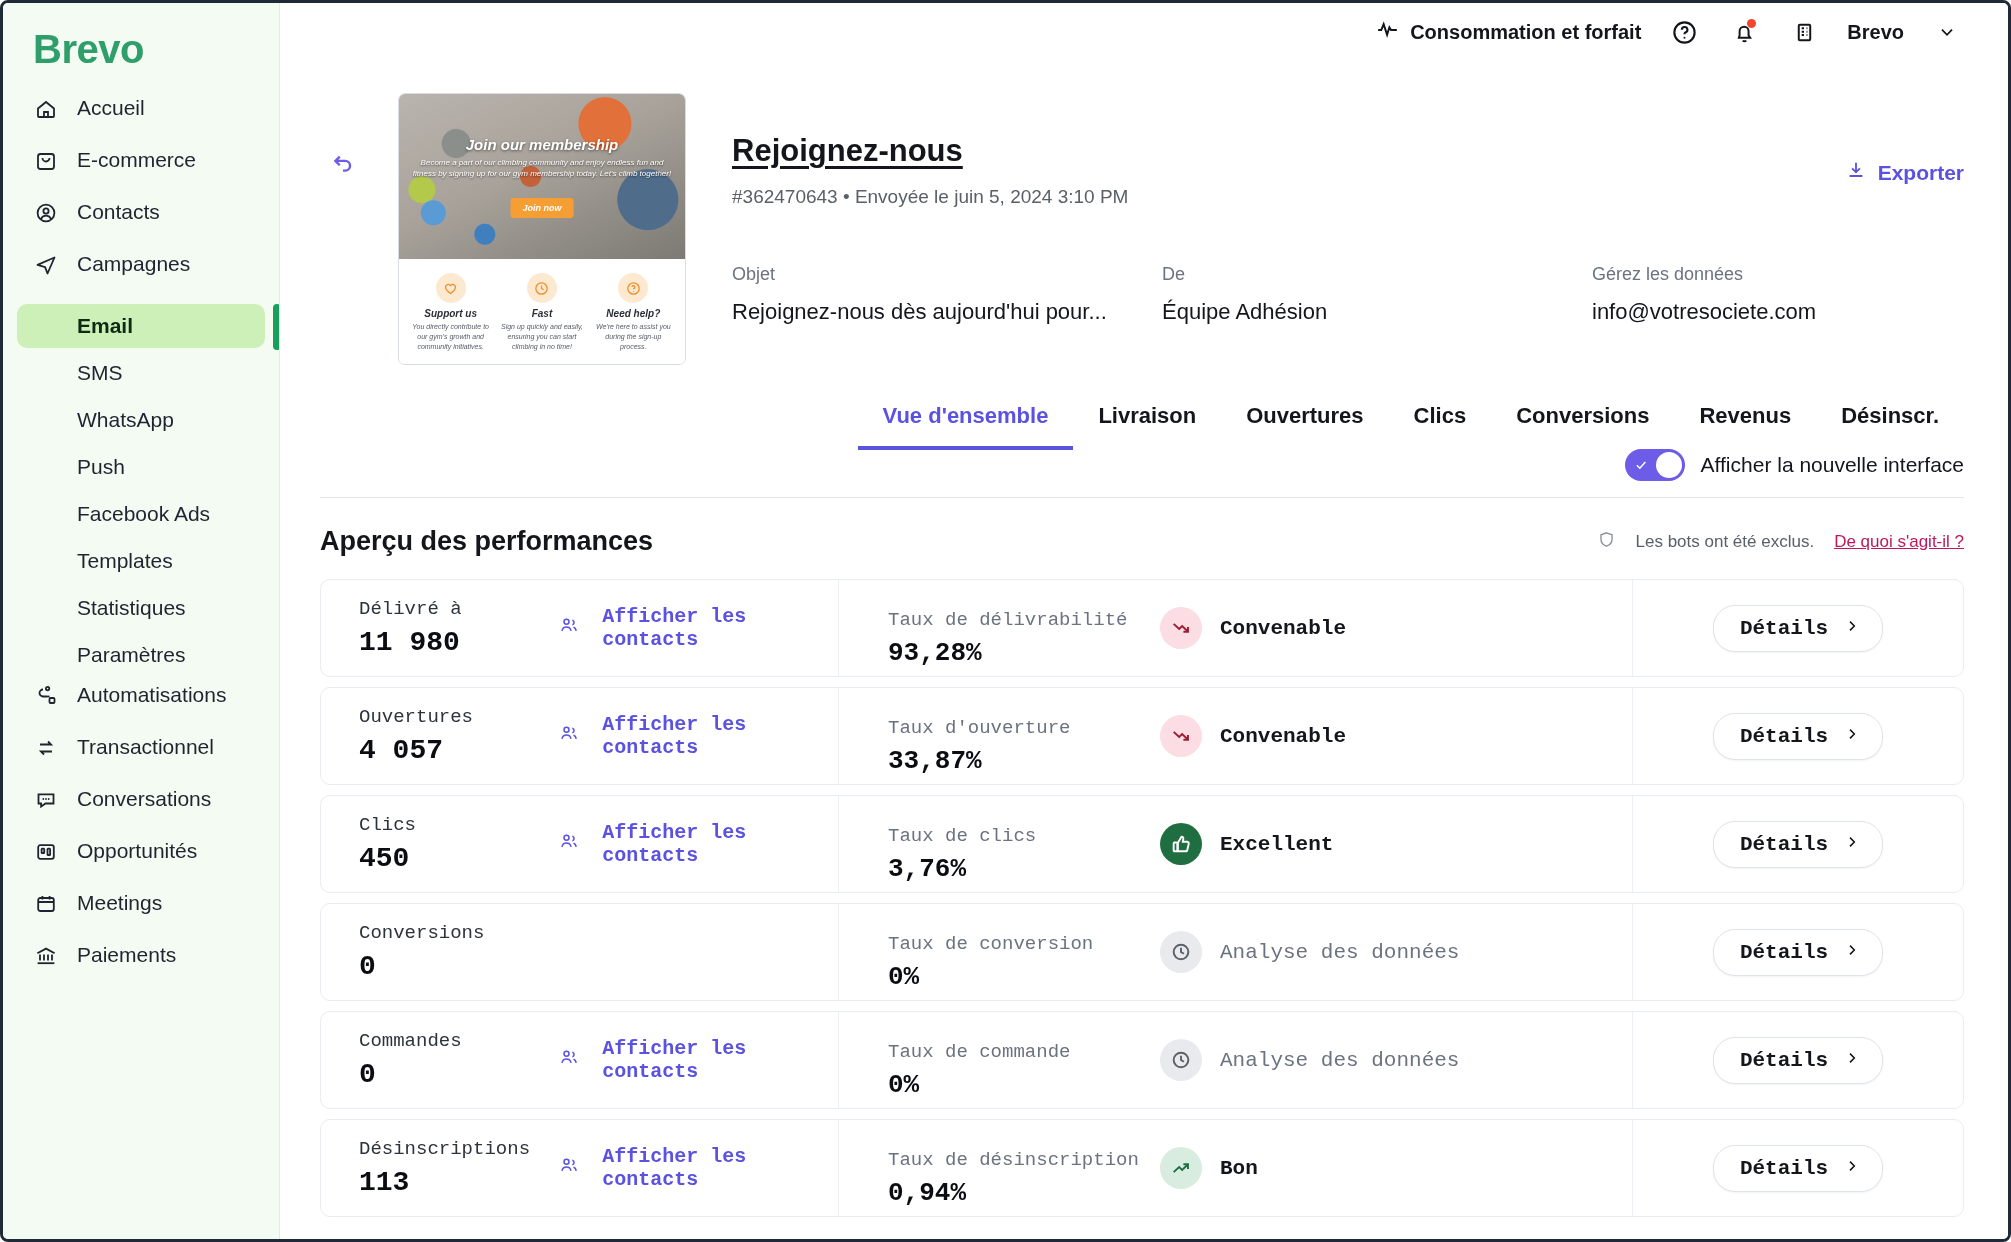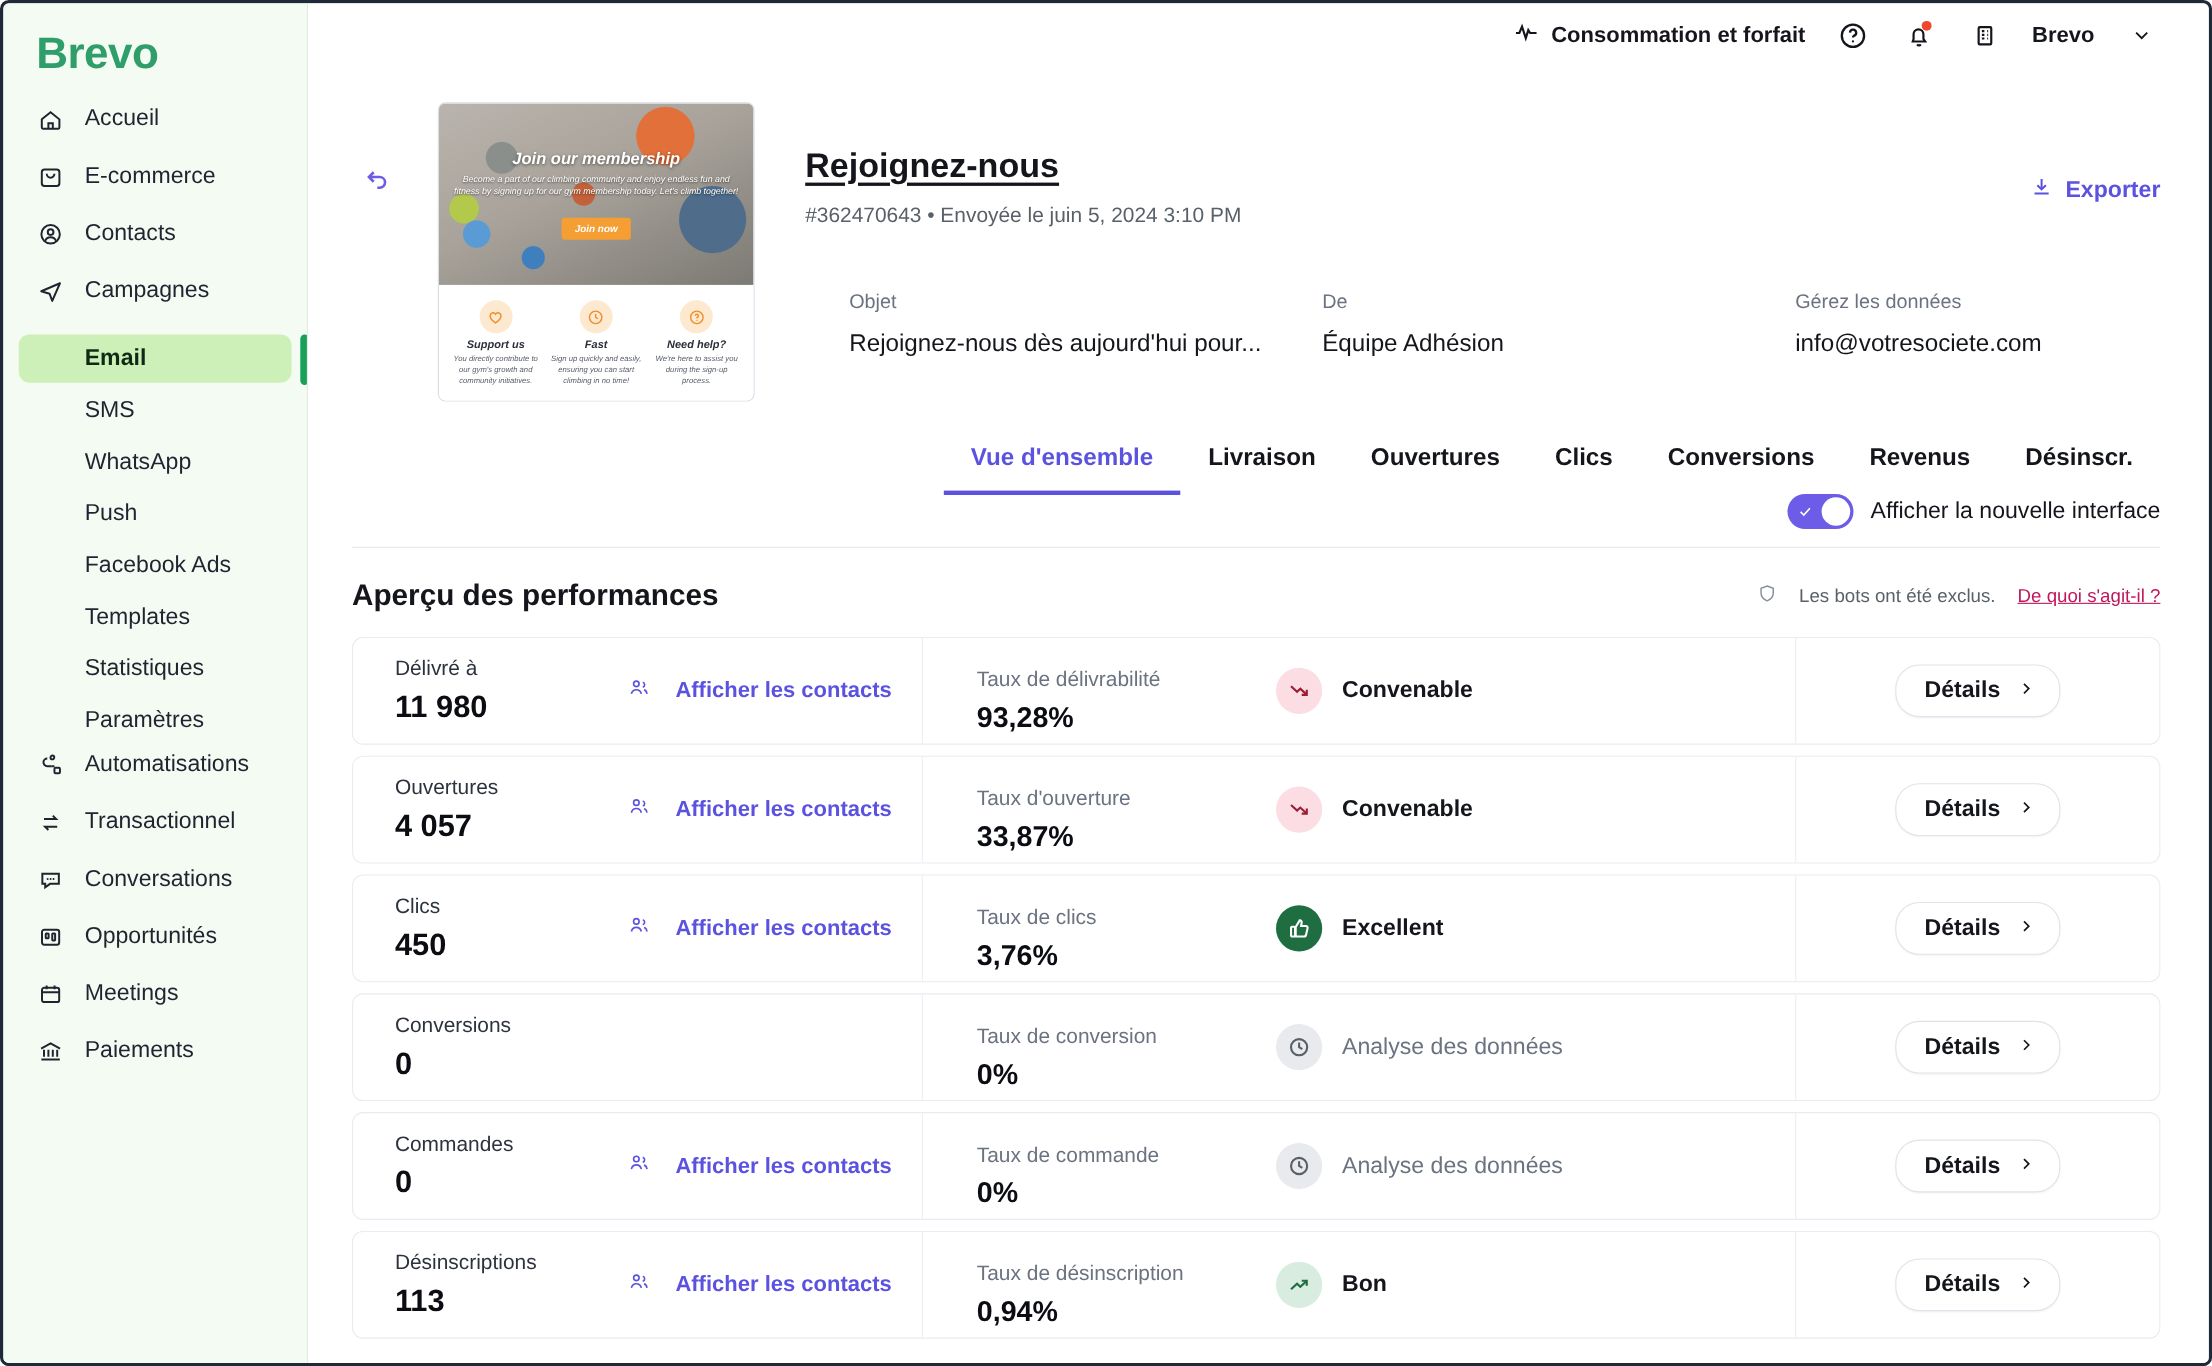--- a/index.html
+++ b/index.html
@@ -196,21 +196,20 @@
     cursor: pointer;
   }
   .camp-meta {
     margin-top: 17px;
     font-size: 19px;
     color: #5a6068;
   }
   .meta-cols {
     display: flex;
     margin-top: 56px;
-    margin-left: 40px;
   }
   .meta-col { min-width: 0; }
   .meta-col.objet { width: 430px; }
   .meta-col.de { width: 430px; }
   .meta-label { font-size: 18px; color: #6b7280; margin-bottom: 14px; }
   .meta-value { font-size: 22px; color: #14161c; white-space: nowrap; overflow: hidden; text-overflow: ellipsis; }
 
   .export-btn {
     position: absolute;
     right: 44px; top: 98px;
@@ -269,21 +268,21 @@
   
   .perf-head {
     display: flex; align-items: center; justify-content: space-between;
     margin: 28px 44px 0 40px;
   }
   .perf-title { font-size: 27px; font-weight: bold; color: #14161c; }
   .bots-note { display: flex; align-items: center; gap: 20px; font-size: 17px; color: #5a6068; }
   .bots-note svg { width: 19px; height: 19px; stroke: #8a9099; fill: none; stroke-width: 1.7; }
   .bots-link { color: #be185d; text-decoration: underline; cursor: pointer; }
 
-  .rows { margin: 22px 44px 0 40px; }
+  .rows { margin: 22px 44px 0 40px; font-family: Liberation Mono, monospace; }
   .metric-row {
     display: flex; align-items: stretch;
     background: #fff;
     border: 1px solid #e9ecf1;
     border-radius: 10px;
     height: 98px;
     margin-bottom: 10px;
   }
   .cell { display: flex; align-items: center; }
   .cell-count {

